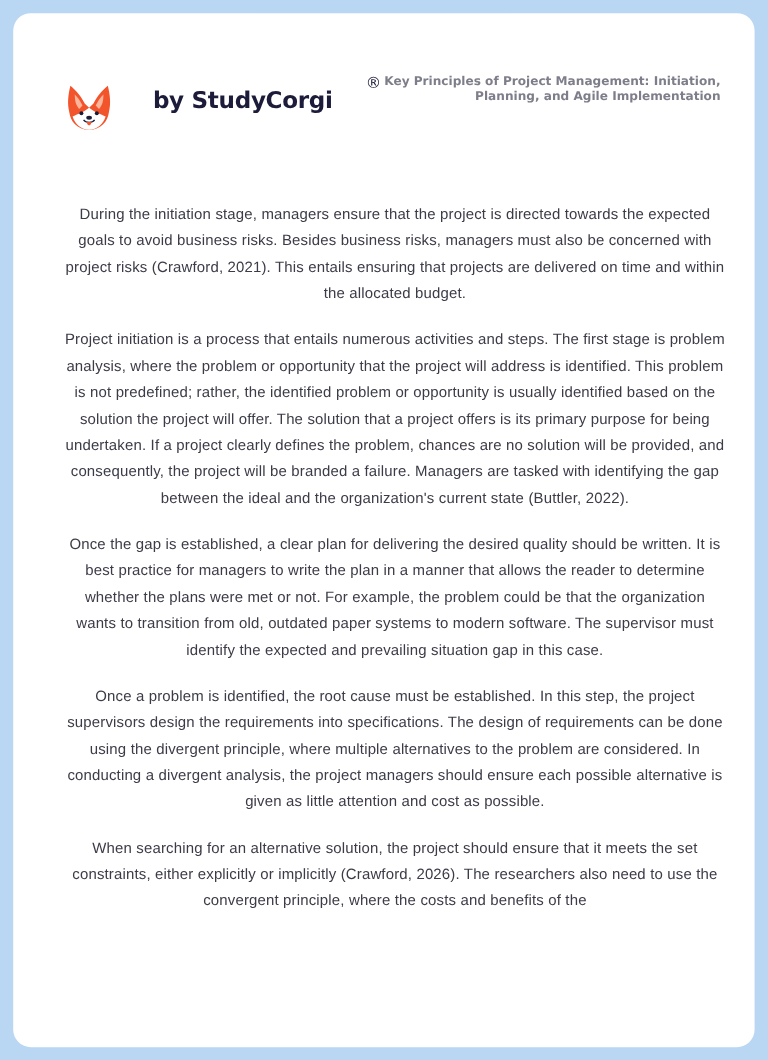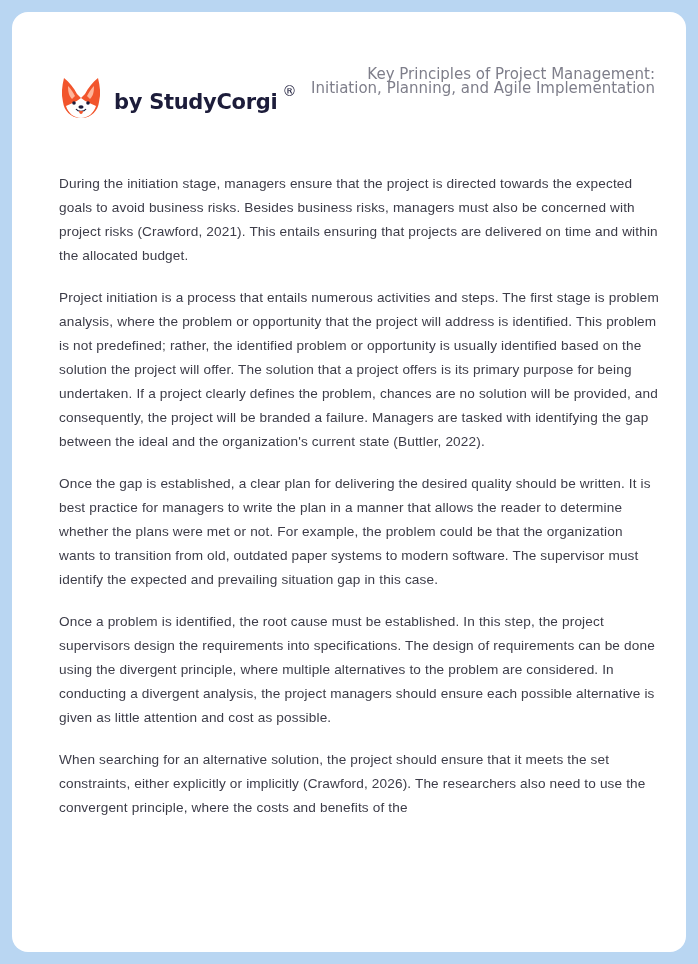--- a/index.html
+++ b/index.html
@@ -27,21 +27,22 @@
       position: absolute;
       left: 0; top: 0;
       width: 674px;
       height: 150px;
     }
     .logo {
       position: absolute;
       left: 48px;
       top: 64px;
       display: flex;
-      align-items: center;
+      align-items: flex-start;
+      gap: 25px;
     }
     .logo-icon {
       width: 42px;
       height: 46px;
       margin-right: 12px;
       display: block;
     }
     .logo-text {
       font-family: "DejaVu Sans", sans-serif;
       font-weight: bold;
@@ -61,37 +62,38 @@
     }
     .meta {
       position: absolute;
       right: 31px;
       top: 55px;
       width: 360px;
       text-align: right;
     }
     .meta-title {
       font-family: "DejaVu Sans", sans-serif;
-      font-weight: normal;
-      font-size: 15px;
+      font-weight: bold;
+      font-size: 11px;
       line-height: 14px;
       color: #7e7e8a;
     }
     .meta-url {
       margin-top: 2px;
       font-family: "DejaVu Sans", sans-serif;
       font-size: 10px;
       line-height: 13px;
       color: #8a8a94;
     }
     .content {
       position: absolute;
       left: 47px;
-      top: 160px;
+      top: 171px;
       width: 600px;
+      text-align: center;
     }
     .content p {
       font-family: "Liberation Sans", sans-serif;
       font-size: 13.6px;
       line-height: 24px;
       color: #3c3c48;
       margin-bottom: 18px;
       letter-spacing: 0.15px;
     }
   </style>

